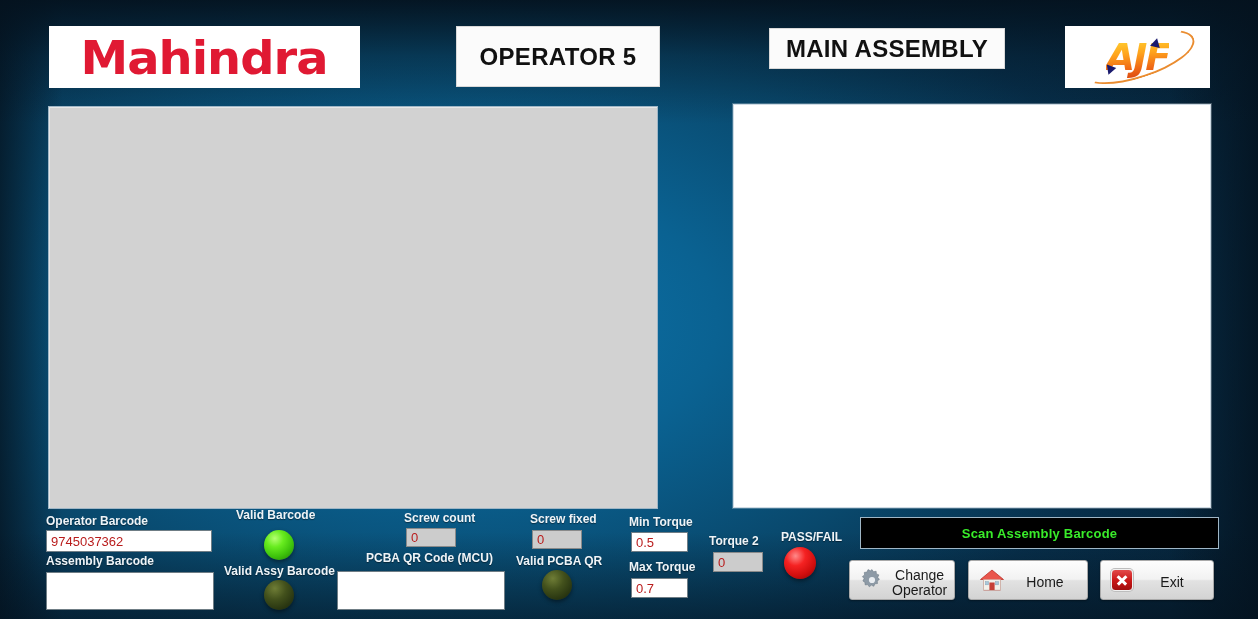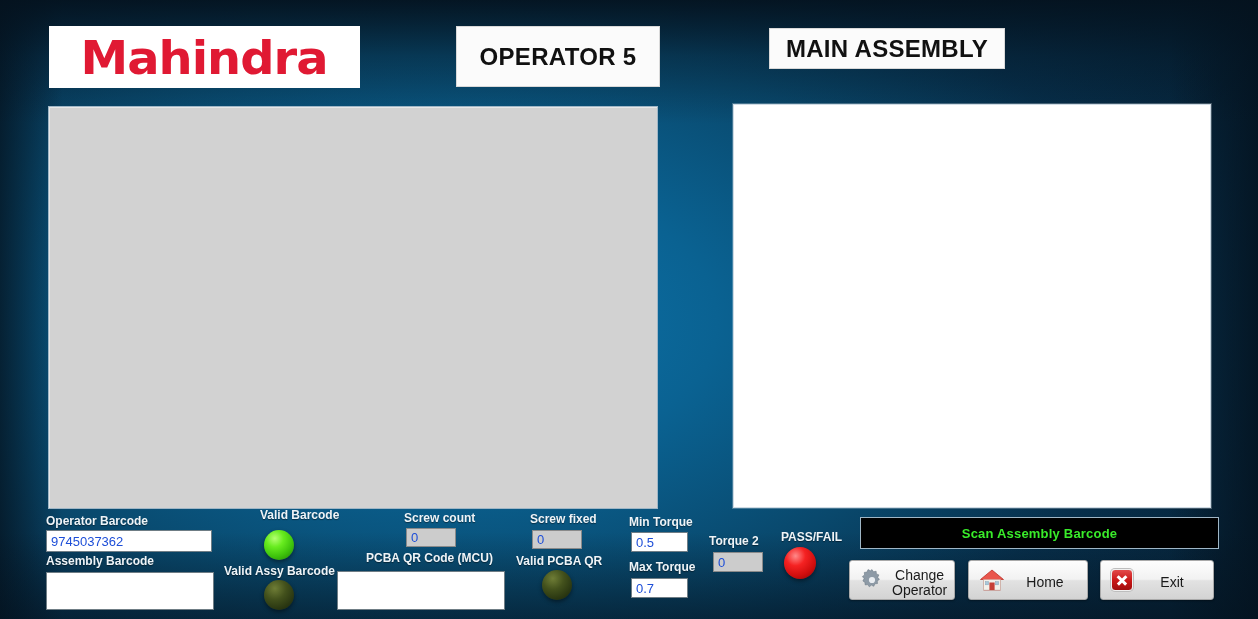--- a/index.html
+++ b/index.html
@@ -128,21 +128,21 @@
     color: #eef4f8;
     font-size: 12px;
     font-weight: bold;
     white-space: nowrap;
     text-shadow: 0 1px 1px rgba(0,0,0,0.45);
   }
   .tb {
     position: absolute;
     background: #ffffff;
     border: 1px solid #6f7d85;
-    color: #1d4ed8;
+    color: #b91c1c;
     font-size: 13px;
     padding: 3px 4px;
     display: flex;
     align-items: center;
     overflow: hidden;
     white-space: nowrap;
     text-align: center;
   }
   .tb.ro { background: #cccccc; border: 1px solid #8a8a8a; }
 
@@ -231,31 +231,37 @@
   </div>
 
   <div class="title-box" id="operator-title">
     <span>OPERATOR 5</span>
   </div>
 
   <div class="title-box" id="station-title">
     <span>MAIN ASSEMBLY</span>
   </div>
 
+  <div class="logo-box" id="ajf-logo">
+    <div class="ajf-swoosh"></div>
+    <div class="ajf-star" style="left:86px; top:12px; transform:rotate(14deg);"></div>
+    <div class="ajf-star" style="left:40px; top:40px; transform:rotate(-160deg);"></div>
+    <span class="ajf-text">AJF</span>
+  </div>
 
   <div id="camera-panel"></div>
   <div id="result-panel"></div>
 
   <div class="lbl" style="left:46px; top:514px;">Operator Barcode</div>
   <div class="tb" style="left:46px; top:530px; width:166px; height:22px;">9745037362</div>
 
   <div class="lbl" style="left:46px; top:554px;">Assembly Barcode</div>
   <div class="tb" style="left:46px; top:572px; width:168px; height:38px;"></div>
 
-  <div class="lbl" style="left:236px; top:508px;margin-left:24px;">Valid Barcode</div>
+  <div class="lbl" style="left:236px; top:508px;">Valid Barcode</div>
   <div class="led green-on" style="left:264px; top:530px;"></div>
 
   <div class="lbl" style="left:224px; top:564px;">Valid Assy Barcode</div>
   <div class="led green-off" style="left:264px; top:580px;"></div>
 
   <div class="lbl" style="left:404px; top:511px;">Screw count</div>
   <div class="tb ro" style="left:406px; top:528px; width:50px; height:19px;">0</div>
 
   <div class="lbl" style="left:366px; top:551px;">PCBA QR Code (MCU)</div>
   <div class="tb" style="left:337px; top:571px; width:168px; height:39px;"></div>

